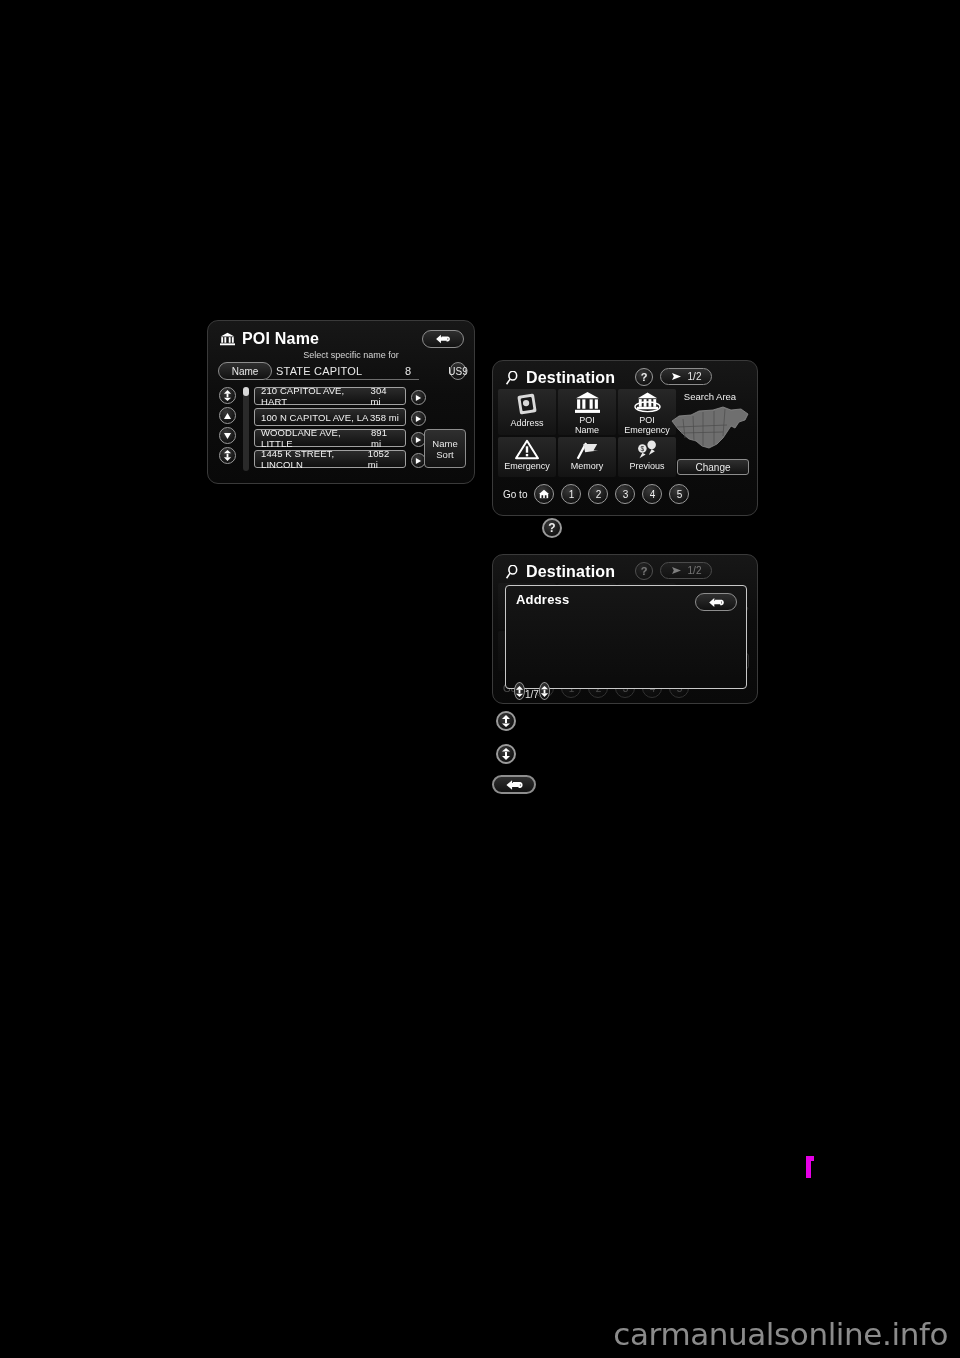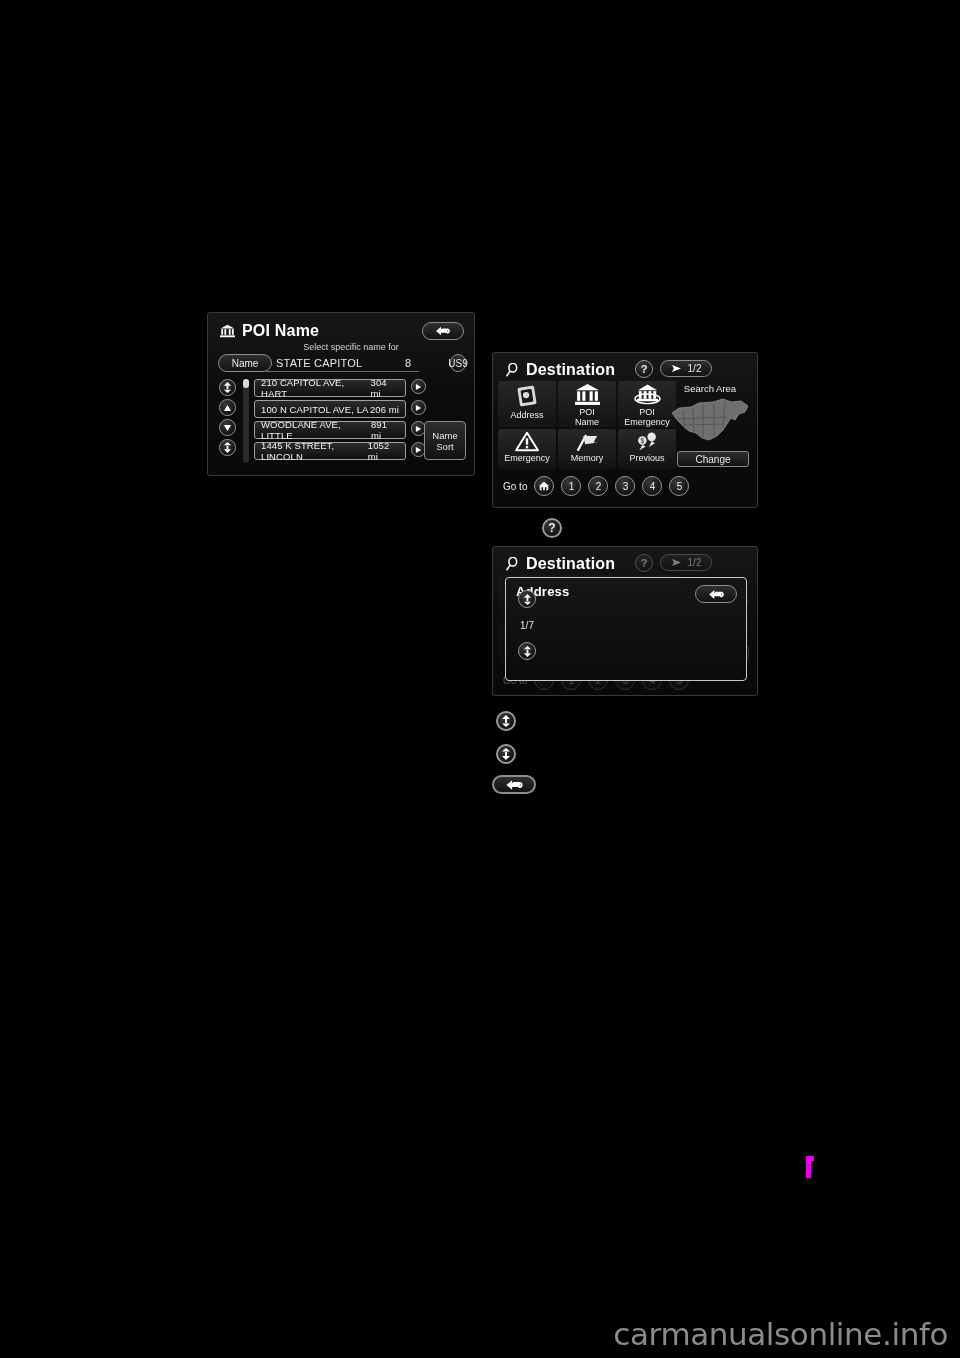--- a/index.html
+++ b/index.html
@@ -14,23 +14,24 @@
     overflow: hidden;
     font-family: "Liberation Sans", sans-serif;
     color: #ffffff;
   }
 
   
   .screen {
     position: absolute;
     background: linear-gradient(180deg, #171717 0%, #0d0d0d 45%, #090909 100%);
     border: 1px solid #3a3a3a;
-    border-radius: 3px;
+    border-radius: 11px;
     box-sizing: border-box;
     overflow: hidden;
+    margin-top: 8px;
   }
   .scr-title {
     display: flex;
     align-items: center;
     gap: 7px;
     font-size: 16px;
     font-weight: bold;
     letter-spacing: .2px;
   }
   .pill {
@@ -111,21 +112,21 @@
     background: #2a2a2a; border-radius: 3px;
   }
   #poi-thumb {
     position: absolute; left: 0; top: 0; width: 6px; height: 9px;
     background: #d8d8d8; border-radius: 3px;
   }
   #poi-rows {
     position: absolute; left: 46px; top: 66px;
     display: flex; flex-direction: column; gap: 3px;
   }
-  .poi-row { display: flex; align-items: flex-start; gap: 5px; }
+  .poi-row { display: flex; align-items: flex-end; gap: 5px; }
   .poi-row-btn {
     width: 152px; height: 18px; font-size: 9.5px; color: #f2f2f2;
     justify-content: space-between; letter-spacing: .1px;
   }
   .poi-row-dist { font-size: 9.5px; }
   #poi-sort {
     position: absolute; right: 8px; top: 108px;
     width: 42px; height: 39px;
     font-size: 9.5px; line-height: 11px; text-align: center;
     border-radius: 4px; flex-direction: column;
@@ -211,22 +212,22 @@
     box-sizing: border-box;
   }
   #ad-title {
     position: absolute; left: 10px; top: 6px;
     font-size: 13px; font-weight: bold; letter-spacing: .2px;
   }
   #ad-back {
     position: absolute; right: 9px; top: 7px; width: 42px; height: 18px;
   }
   #ad-scroll {
-    position: absolute; left: 8px; top: 12px; width: 26px; height: 70px;
-    display: flex; flex-direction: column; align-items: center;
+    position: absolute; left: 8px; top: 44px; width: 26px; height: 70px;
+    display: flex; flex-direction: row; align-items: flex-end;
     justify-content: space-between;
   }
   #ad-index { font-size: 10px; color: #e6e6e6; }
   #ad-body {
     position: absolute; left: 45px; top: 30px; right: 10px;
     font-size: 10.5px; line-height: 14.5px; color: #f2f2f2;
     letter-spacing: .1px;
   }
 
   
@@ -329,21 +330,21 @@
       </div>
       <div class="circ" style="width:15px;height:15px;">
         <svg class="ico" width="7" height="8" viewBox="0 0 8 9">
             <polygon points="1,1 7,4.5 1,8" fill="#fff"></polygon>
           </svg>
       </div>
     </div>
     <div class="poi-row">
       <div class="listbtn poi-row-btn">
         <span>100 N CAPITOL AVE, LA</span>
-        <span class="poi-row-dist">206 mi</span>
+        <span class="poi-row-dist">358 mi</span>
       </div>
       <div class="circ" style="width:15px;height:15px;">
         <svg class="ico" width="7" height="8" viewBox="0 0 8 9">
             <polygon points="1,1 7,4.5 1,8" fill="#fff"></polygon>
           </svg>
       </div>
     </div>
     <div class="poi-row">
       <div class="listbtn poi-row-btn">
         <span>WOODLANE AVE, LITTLE</span>

